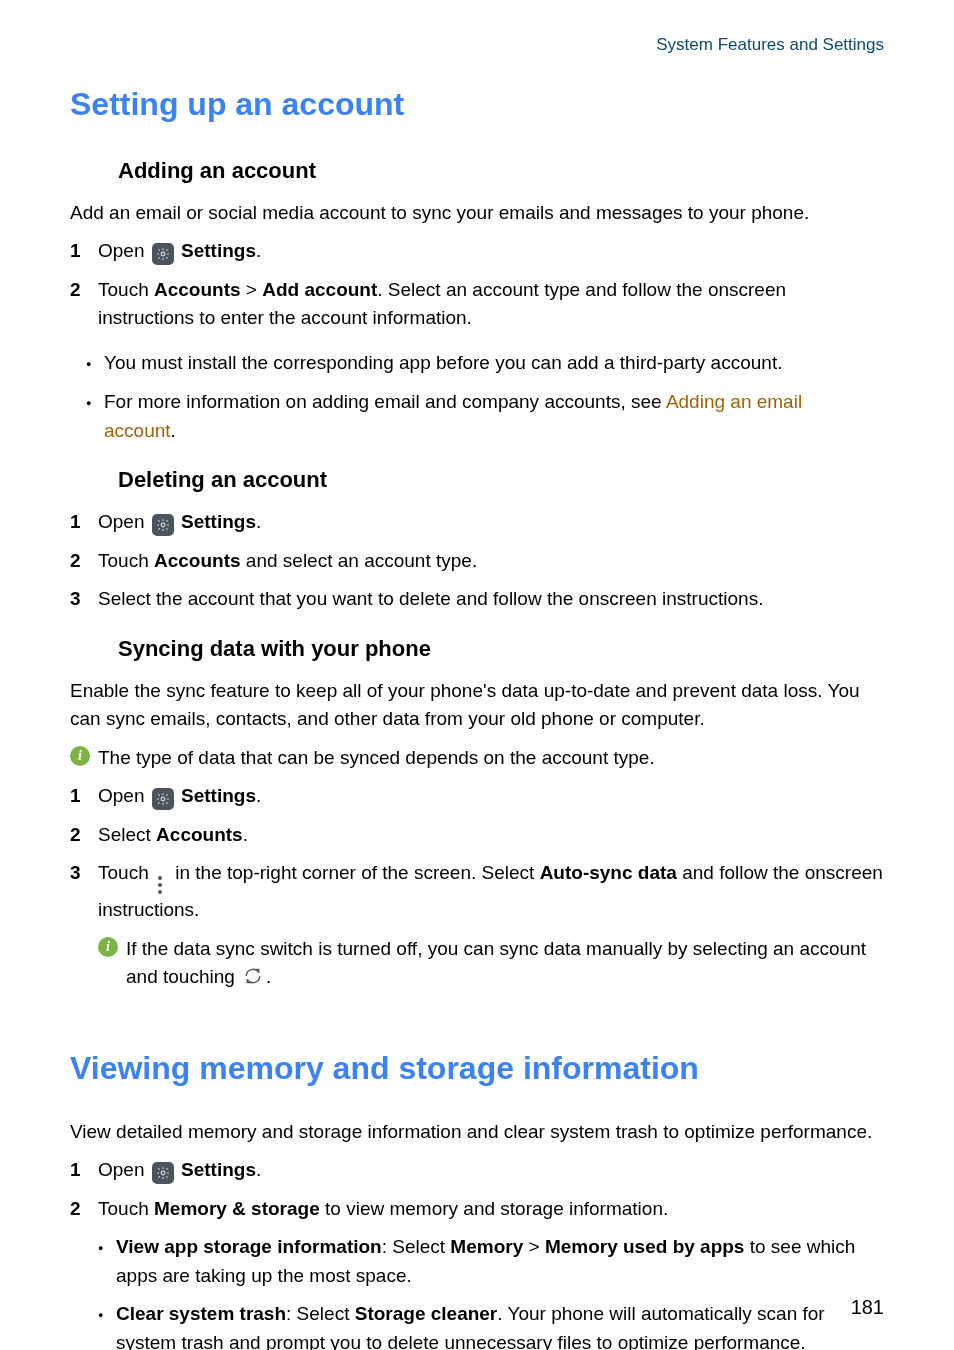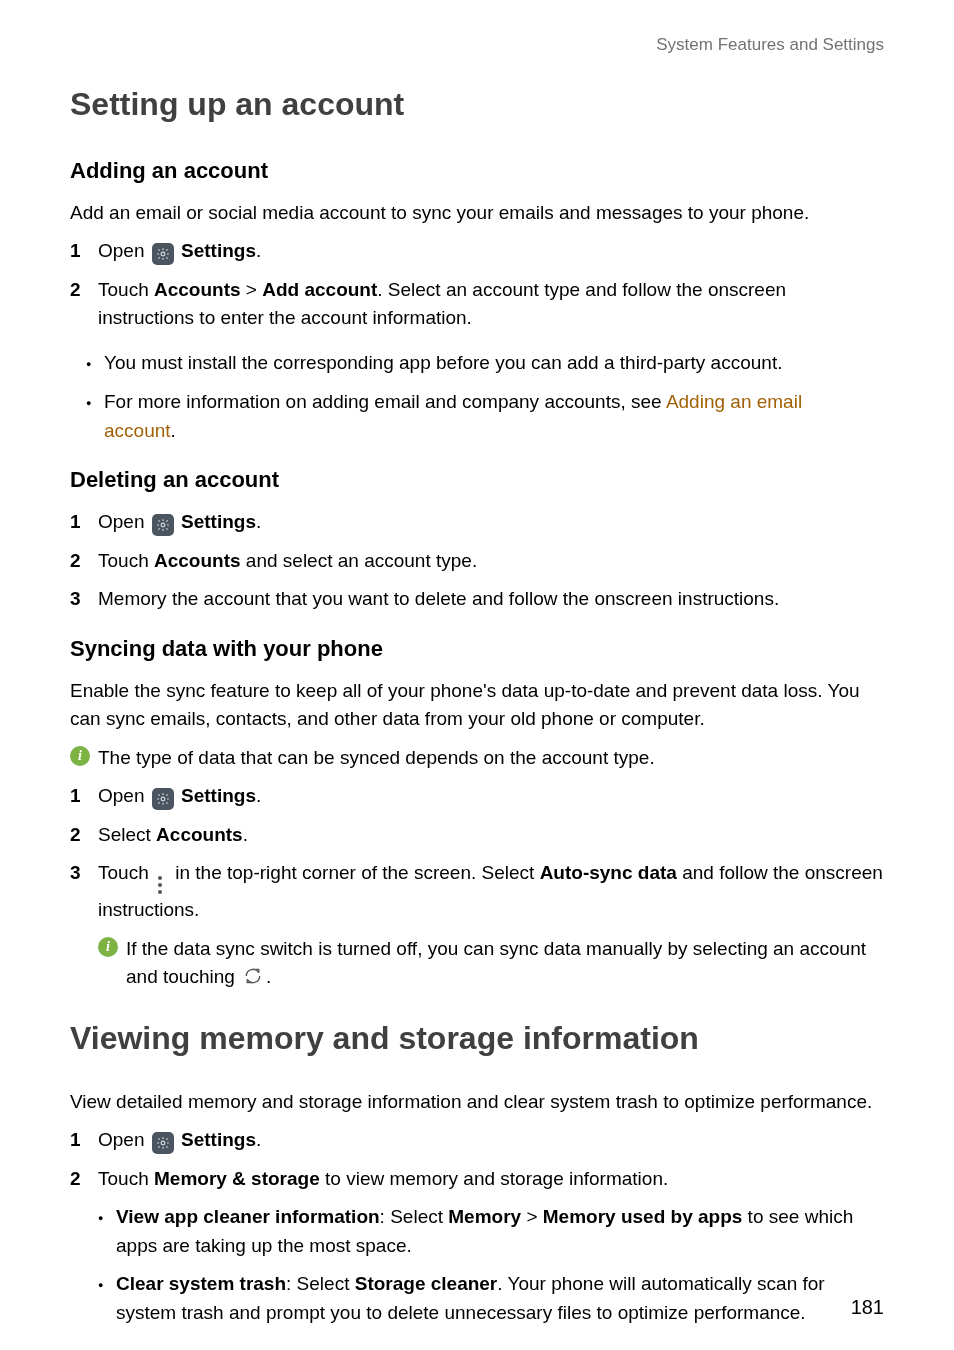--- a/index.html
+++ b/index.html
@@ -9,35 +9,36 @@
       color: #000;
       background: #fff;
       padding: 32px 70px 32px 70px;
       position: relative;
       font-size: 19px;
       line-height: 1.5;
     }
     .header-right {
       text-align: right;
       font-size: 17px;
-      color: #737373;
+      color: #0c4a6e;
       margin-bottom: 22px;
     }
     h1 {
-      color: #404040;
+      color: #3b82f6;
       font-size: 32px;
       font-weight: bold;
       margin-bottom: 26px;
     }
     h2 {
       color: #000;
       font-size: 22px;
       font-weight: bold;
       margin-bottom: 12px;
       margin-top: 18px;
+      margin-left: 48px;
     }
     p { margin-bottom: 10px; }
     .num-list { list-style: none; padding: 0; margin: 0; }
     .num-list li { display: flex; align-items: flex-start; margin-bottom: 10px; }
     .num-list .num { font-weight: bold; min-width: 28px; font-size: 19px; }
     .num-list .content { flex: 1; }
     .bul-list { list-style: none; padding: 0; margin: 16px; }
     .bul-list > li { display: flex; align-items: flex-start; margin-bottom: 10px; }
     .bul-list .dot { min-width: 18px; padding-top:1px;}
     .bul-list .dot::before { content: "●"; font-size: 9px; vertical-align: 3px; }
@@ -136,21 +137,21 @@
     </span>
   </li>
   <li>
     <span class="num">2</span>
     <span class="content">
       <span>Touch </span><span class="bold">Accounts</span><span> and select an account type.</span>
     </span>
   </li>
   <li>
     <span class="num">3</span>
-    <span class="content">Memory the account that you want to delete and follow the onscreen instructions.</span>
+    <span class="content">Select the account that you want to delete and follow the onscreen instructions.</span>
   </li>
 </ol>
 
 <h2>Syncing data with your phone</h2>
 <p>Enable the sync feature to keep all of your phone's data up-to-date and prevent data loss. You can sync emails, contacts, and other data from your old phone or computer.</p>
 
 <div class="info-block">
   <span class="info-icon">i</span>
   <span class="content">The type of data that can be synced depends on the account type.</span>
 </div>
@@ -189,21 +190,21 @@
                 <path fill="#555" d="M18 3v6h-6z" opacity="0"></path>
                 <polyline points="18.9,8 18.9,4 14.9,4" fill="none" stroke="#555" stroke-width="1.6"></polyline>
                 <polyline points="5.1,16 5.1,20 9.1,20" fill="none" stroke="#555" stroke-width="1.6"></polyline>
               </svg></span><span>.</span>
         </span>
       </div>
     </span>
   </li>
 </ol>
 
-<h1 style="margin-top:12px;">Viewing memory and storage information</h1>
+<h1 style="margin-top:42px;">Viewing memory and storage information</h1>
 <p>View detailed memory and storage information and clear system trash to optimize performance.</p>
 
 <ol class="num-list">
   <li>
     <span class="num">1</span>
     <span class="content">
       <span>Open </span><span class="icon-badge">
           <svg viewBox="0 0 24 24">
             <circle cx="12" cy="12" r="3.2" fill="none" stroke="#d6dbe0" stroke-width="2"></circle>
             <path fill="none" stroke="#d6dbe0" stroke-width="2" d="M12 2v3M12 19v3M4.2 4.2l2.1 2.1M17.7 17.7l2.1 2.1M2 12h3M19 12h3M4.2 19.8l2.1-2.1M17.7 6.3l2.1-2.1"></path>
@@ -212,21 +213,21 @@
     </span>
   </li>
   <li>
     <span class="num">2</span>
     <span class="content">
       <span>Touch </span><span class="bold">Memory &amp; storage</span><span> to view memory and storage information.</span>
       <ul class="sub-bul" style="margin-top:10px; margin-left:0;">
         <li>
           <span class="dot"></span>
           <span class="content">
-            <span class="bold">View app cleaner information</span><span>: Select </span><span class="bold">Memory</span><span> &gt; </span><span class="bold">Memory used by apps</span><span> to see which apps are taking up the most space.</span>
+            <span class="bold">View app storage information</span><span>: Select </span><span class="bold">Memory</span><span> &gt; </span><span class="bold">Memory used by apps</span><span> to see which apps are taking up the most space.</span>
           </span>
         </li>
         <li>
           <span class="dot"></span>
           <span class="content">
             <span class="bold">Clear system trash</span><span>: Select </span><span class="bold">Storage cleaner</span><span>. Your phone will automatically scan for system trash and prompt you to delete unnecessary files to optimize performance.</span>
           </span>
         </li>
       </ul>
     </span>

